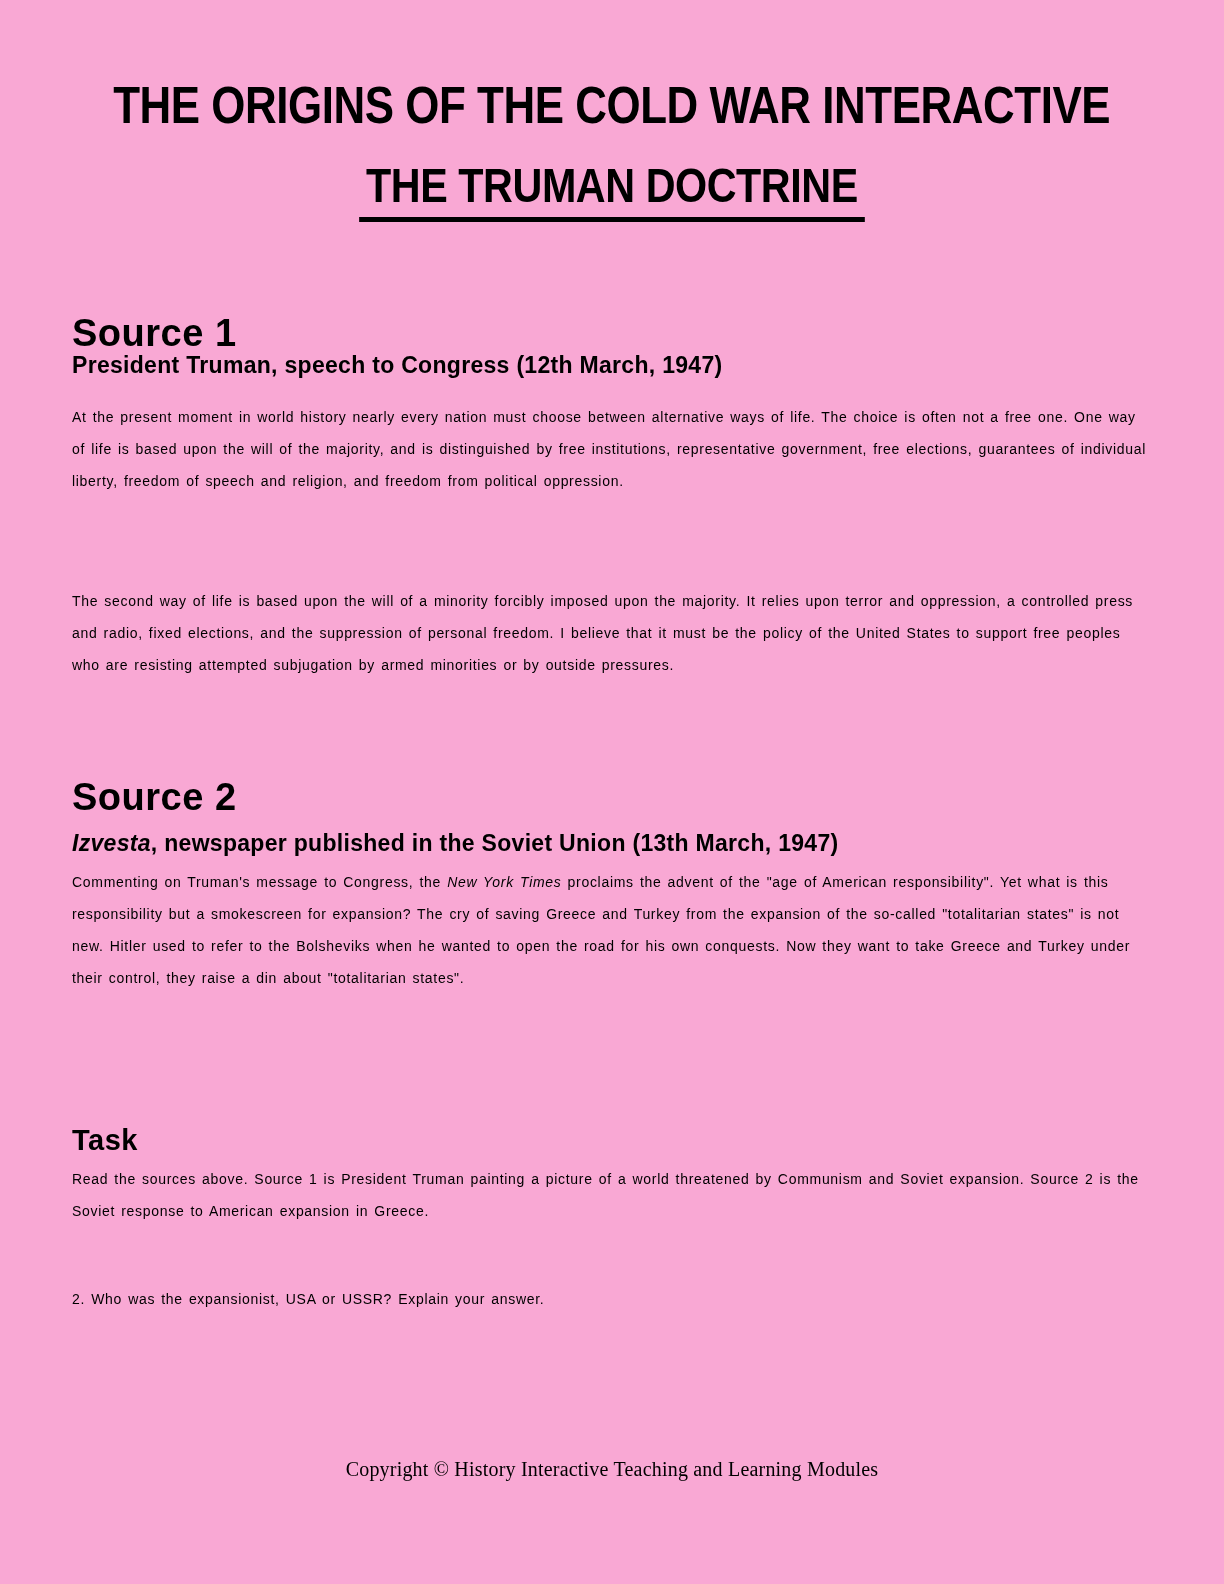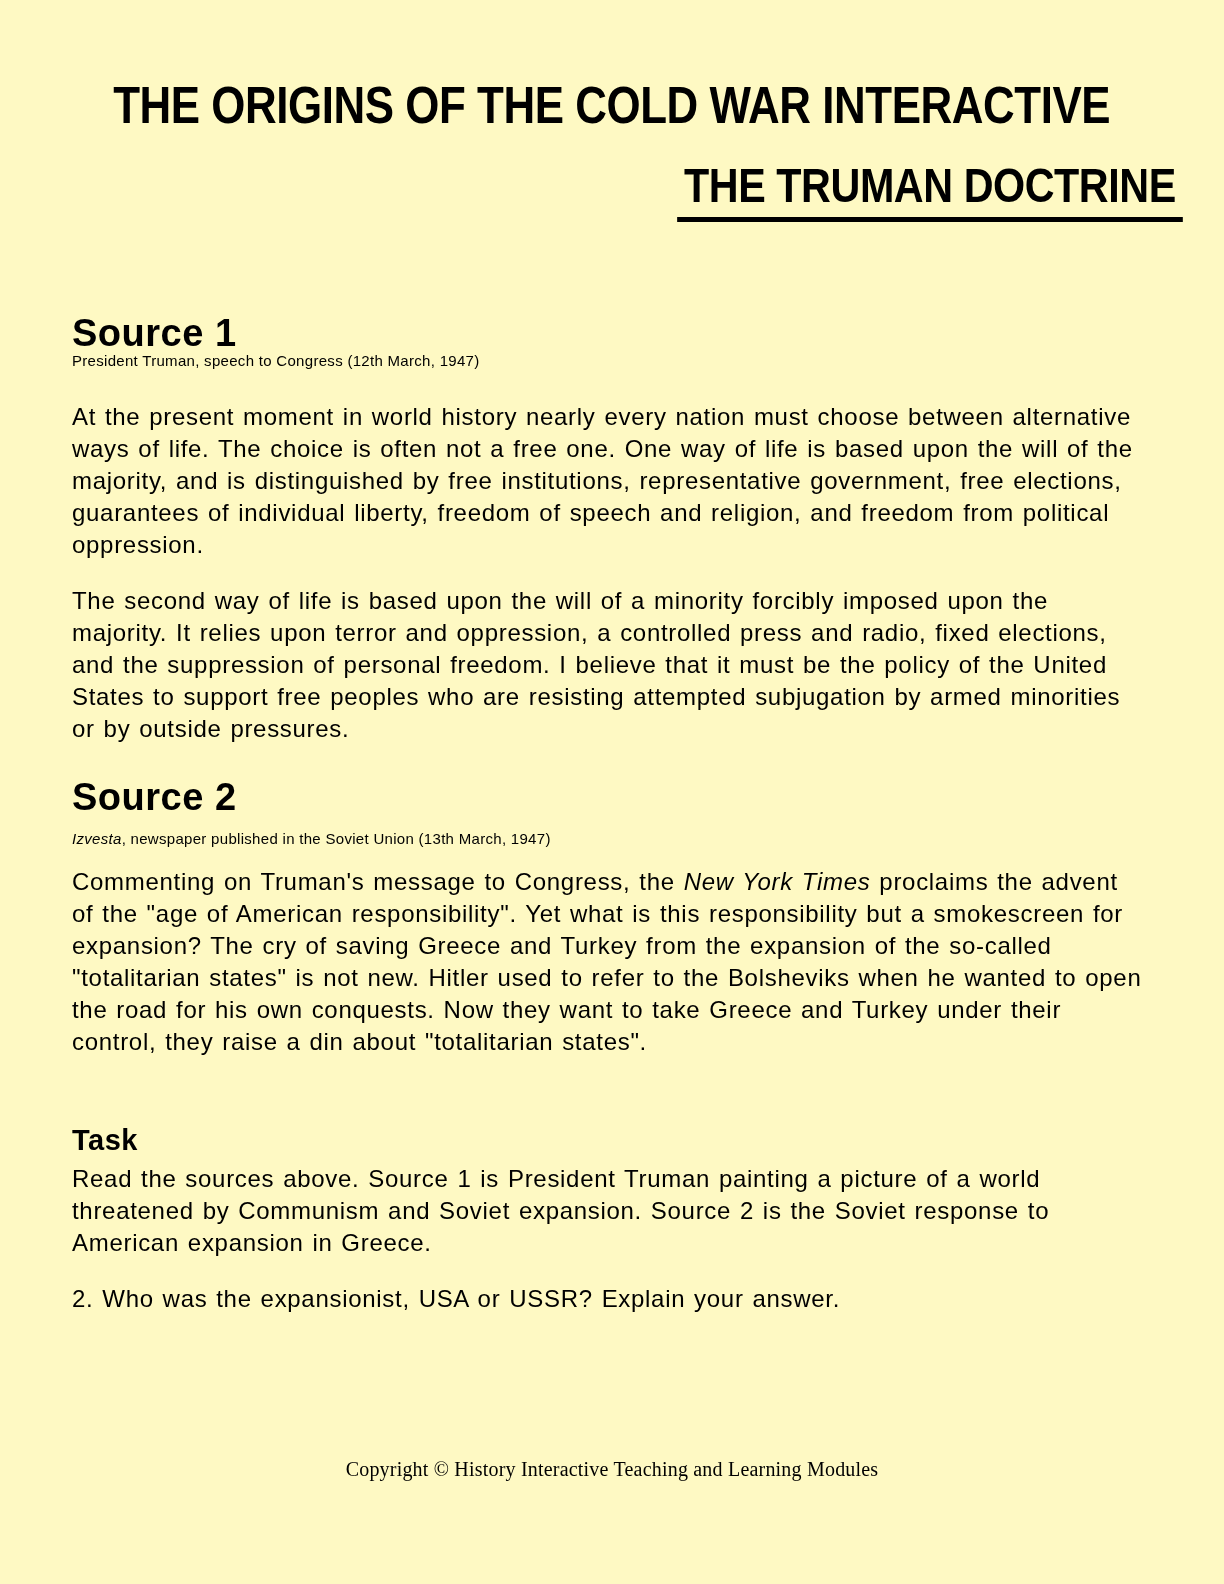--- a/index.html
+++ b/index.html
@@ -1,61 +1,61 @@
 <!DOCTYPE html>
 <html><head>
 <meta charset="utf-8">
 <style>
   * { margin: 0; padding: 0; box-sizing: border-box; }
   html, body { background: #ffffff; }
   .page {
     position: relative;
     width: 1224px;
     height: 1584px;
-    background: #fef9c3;
+    background: #f9a8d4;
     color: #000000;
     font-family: "Liberation Sans", sans-serif;
     overflow: hidden;
   }
   .abs { position: absolute; }
 
   
   .title-row { left: 0; width: 1224px; text-align: center; }
   .condensed {
     display: inline-block;
     font-weight: bold;
     transform: scaleX(0.86);
     transform-origin: center;
     white-space: nowrap;
     letter-spacing: -0.5px;
   }
   .main-title { top: 76px; font-size: 51px; }
-  .sub-title  { top: 158px; font-size: 48px; text-align: right; }
+  .sub-title  { top: 158px; font-size: 48px; }
   .sub-title .condensed {
     border-bottom: 5px solid #000;
     padding: 0 8px 4px 8px;
   }
 
   
   .source-heading {
     font-size: 38px;
     font-weight: bold;
     letter-spacing: 0.5px;
   }
   .attribution {
-    font-size: 15px;
-    font-weight: normal;
+    font-size: 23px;
+    font-weight: bold;
     letter-spacing: 0.3px;
   }
 
   
   .body-text {
     left: 72px;
     width: 1076px;
-    font-size: 24px;
+    font-size: 14px;
     line-height: 32px;
     letter-spacing: 0.7px;
     word-spacing: 1.5px;
   }
   .left-col { left: 72px; width: 1076px; }
 
   .task-heading {
     font-size: 29px;
     font-weight: bold;
     text-decoration-thickness: 3px;

